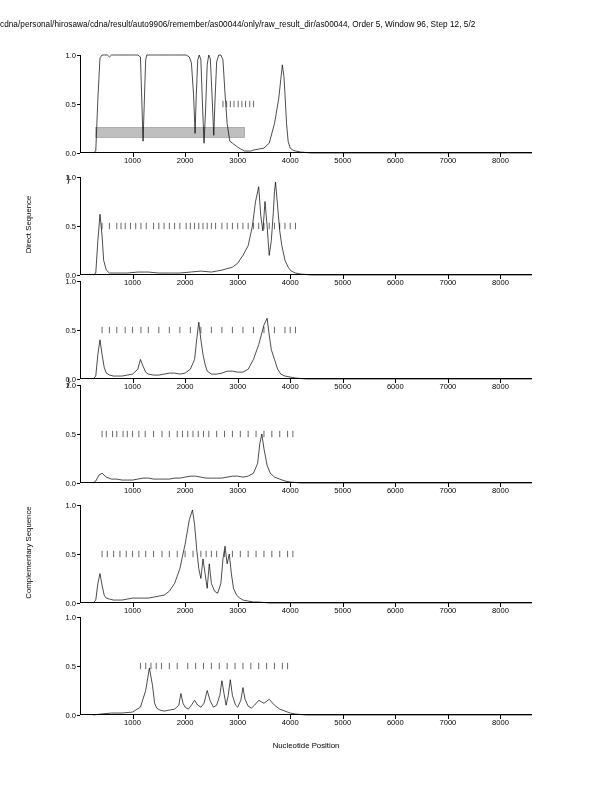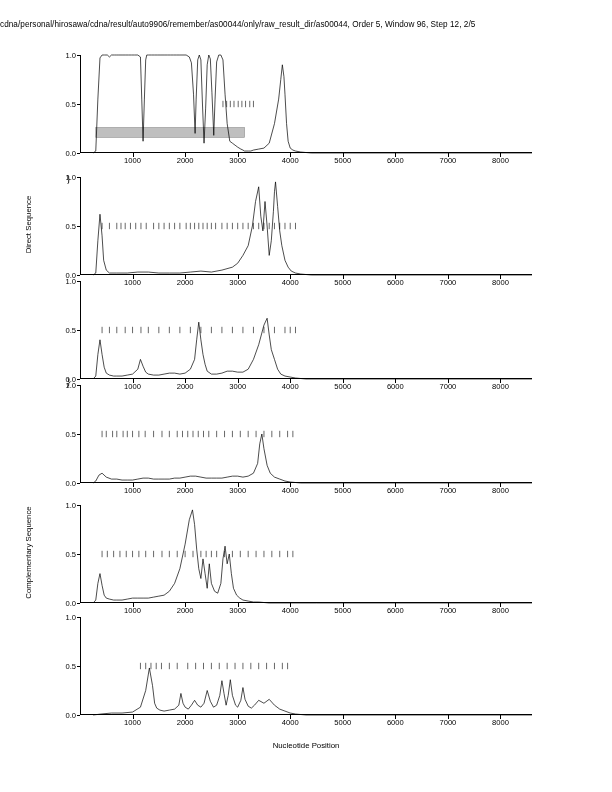--- a/index.html
+++ b/index.html
@@ -98,21 +98,21 @@
     font-size: 11px;
     color: #000;
     font-family: "Liberation Serif", serif;
   }
 </style>
 </head>
 <body>
 
 <div id="page">
 
-  <div class="header-title">cdna/personal/hirosawa/cdna/result/auto9906/remember/as00044/only/raw_result_dir/as00044, Order 5, Window 96, Step 12, 2/5</div>
+  <div class="header-title">cdna/personal/hirosawa/cdna/result/auto9906/remember/as00044/only/raw_result_dir/as00044, Order 5, Window 96, Step 12, 5/2</div>
 
   <div class="axis-label-y" id="ylabel-top" style="left: 14px; top: 220px; width: 120px; text-align: center; margin-left: -46px;">Direct Sequence</div>
   <div class="axis-label-y" id="ylabel-bottom" style="left: 14px; top: 548px; width: 150px; text-align: center; margin-left: -61px;">Complementary Sequence</div>
 
   <div class="brace" style="left:66px; top:172px;">}</div>
   <div class="brace" style="left:66px; top:375px;">}</div>
 
   <div class="axis-label-x" id="xlabel" style="left: 306px; top: 741px;">Nucleotide Position</div>
 
 <div class="panel" style="top: 55px; height: 98px;">

